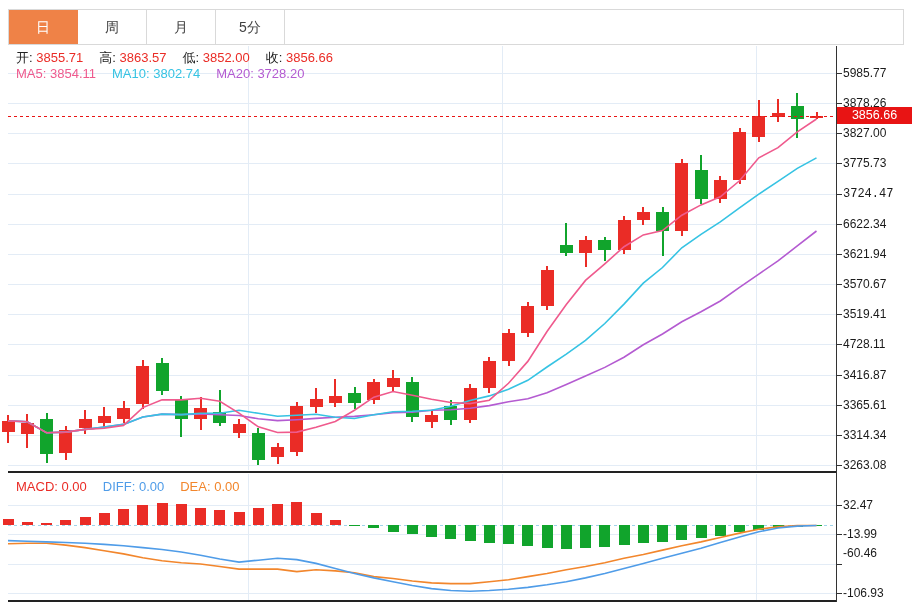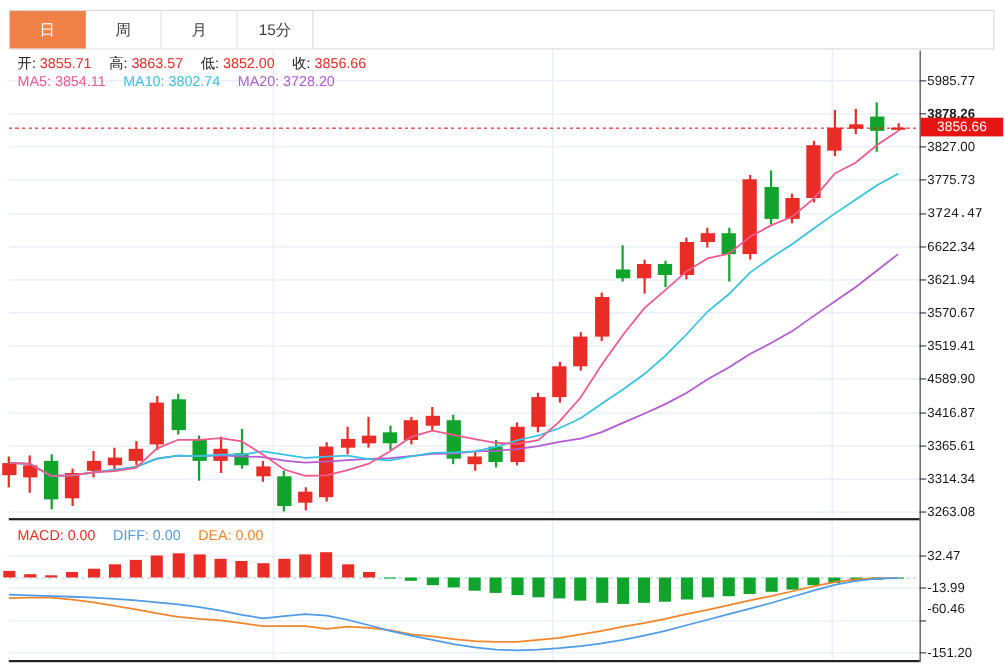--- a/index.html
+++ b/index.html
@@ -35,21 +35,21 @@
   svg.overlay{position:absolute;left:0;top:0;pointer-events:none;}
 </style>
 </head>
 <body>
 
 <div class="stage">
   <div class="tabbar" id="tabbar">
       <div class="tab active">日</div>
       <div class="tab">周</div>
       <div class="tab">月</div>
-      <div class="tab">15分</div>
+      <div class="tab">5分</div>
     </div>
 
   <div id="grid-layer" class="abs" style="left:0;top:0;width:914px;height:607px;">
       <div class="gridh" style="left: 8px; top: 73px; width: 828px;"></div>
       <div class="gridh" style="left: 8px; top: 103.154px; width: 828px;"></div>
       <div class="gridh" style="left: 8px; top: 133.308px; width: 828px;"></div>
       <div class="gridh" style="left: 8px; top: 163.462px; width: 828px;"></div>
       <div class="gridh" style="left: 8px; top: 193.615px; width: 828px;"></div>
       <div class="gridh" style="left: 8px; top: 223.769px; width: 828px;"></div>
       <div class="gridh" style="left: 8px; top: 253.923px; width: 828px;"></div>
@@ -220,53 +220,53 @@
     </svg>
 
   <div class="sep" style="top:471px;"></div>
   <div class="sep" style="top:600px;"></div>
   <div class="axisline" style="left:836px;top:46px;height:556px;"></div>
 
   <div id="axis-layer" class="abs" style="left:0;top:0;width:914px;height:607px;">
       <div class="tick" style="left: 836px; top: 73px;"></div>
       <div class="axis-label" style="top: 66px;">5985.77</div>
       <div class="tick" style="left: 836px; top: 103.154px;"></div>
-      <div class="axis-label" style="top: 96.1538px; font-weight: bold;">3878.26</div>
+      <div class="axis-label" style="top: 96.1538px;">3878.26</div>
       <div class="tick" style="left: 836px; top: 133.308px;"></div>
       <div class="axis-label" style="top: 126.308px;">3827.00</div>
       <div class="tick" style="left: 836px; top: 163.462px;"></div>
       <div class="axis-label" style="top: 156.462px;">3775.73</div>
       <div class="tick" style="left: 836px; top: 193.615px;"></div>
       <div class="axis-label" style="top: 186.615px; font-family: Liberation Mono, monospace;">3724.47</div>
       <div class="tick" style="left: 836px; top: 223.769px;"></div>
       <div class="axis-label" style="top: 216.769px;">6622.34</div>
       <div class="tick" style="left: 836px; top: 253.923px;"></div>
       <div class="axis-label" style="top: 246.923px;">3621.94</div>
       <div class="tick" style="left: 836px; top: 284.077px;"></div>
       <div class="axis-label" style="top: 277.077px;">3570.67</div>
       <div class="tick" style="left: 836px; top: 314.231px;"></div>
       <div class="axis-label" style="top: 307.231px;">3519.41</div>
       <div class="tick" style="left: 836px; top: 344.385px;"></div>
-      <div class="axis-label" style="top: 337.385px;">4589.90</div>
+      <div class="axis-label" style="top: 337.385px;">4728.11</div>
       <div class="tick" style="left: 836px; top: 374.538px;"></div>
       <div class="axis-label" style="top: 367.538px;">3416.87</div>
       <div class="tick" style="left: 836px; top: 404.692px;"></div>
       <div class="axis-label" style="top: 397.692px;">3365.61</div>
       <div class="tick" style="left: 836px; top: 434.846px;"></div>
       <div class="axis-label" style="top: 427.846px;">3314.34</div>
       <div class="tick" style="left: 836px; top: 465px;"></div>
       <div class="axis-label" style="top: 458px;">3263.08</div>
       <div class="tick" style="left: 836px; top: 505px;"></div>
       <div class="axis-label" style="top: 498px;">32.47</div>
       <div class="tick" style="left: 836px; top: 534.333px;"></div>
       <div class="axis-label" style="top: 527.333px;">-13.99</div>
       <div class="tick" style="left: 836px; top: 563.667px;"></div>
       <div class="axis-label" style="top: 546px;">-60.46</div>
       <div class="tick" style="left: 836px; top: 593px;"></div>
-      <div class="axis-label" style="top: 586px;">-151.20</div>
+      <div class="axis-label" style="top: 586px;">-106.93</div>
     </div>
 
   <div class="inforow" id="ohlc-row" style="top:49px;"><span class="item"><span class="lbl">开: </span><span style="color: rgb(234, 44, 38);">3855.71</span></span><span class="item"><span class="lbl">高: </span><span style="color: rgb(234, 44, 38);">3863.57</span></span><span class="item"><span class="lbl">低: </span><span style="color: rgb(234, 44, 38);">3852.00</span></span><span class="item"><span class="lbl">收: </span><span style="color: rgb(234, 44, 38);">3856.66</span></span></div>
   <div class="inforow" id="ma-row" style="top:66px;"><span class="item"><span class="lbl" style="color: rgb(239, 90, 141);">MA5: </span><span style="color: rgb(239, 90, 141);">3854.11</span></span><span class="item"><span class="lbl" style="color: rgb(54, 195, 227);">MA10: </span><span style="color: rgb(54, 195, 227);">3802.74</span></span><span class="item"><span class="lbl" style="color: rgb(180, 91, 209);">MA20: </span><span style="color: rgb(180, 91, 209);">3728.20</span></span></div>
   <div class="inforow" id="macd-row" style="top:479px;"><span class="item"><span class="lbl" style="color: rgb(234, 44, 38);">MACD: </span><span style="color: rgb(234, 44, 38);">0.00</span></span><span class="item"><span class="lbl" style="color: rgb(79, 156, 232);">DIFF: </span><span style="color: rgb(79, 156, 232);">0.00</span></span><span class="item"><span class="lbl" style="color: rgb(242, 134, 44);">DEA: </span><span style="color: rgb(242, 134, 44);">0.00</span></span></div>
 
   <div class="dotline-red" id="last-price-line" style="top: 115.861px;"></div>
   <div class="price-tag" id="price-tag" style="top: 107.361px;">3856.66</div>
 </div>
 

